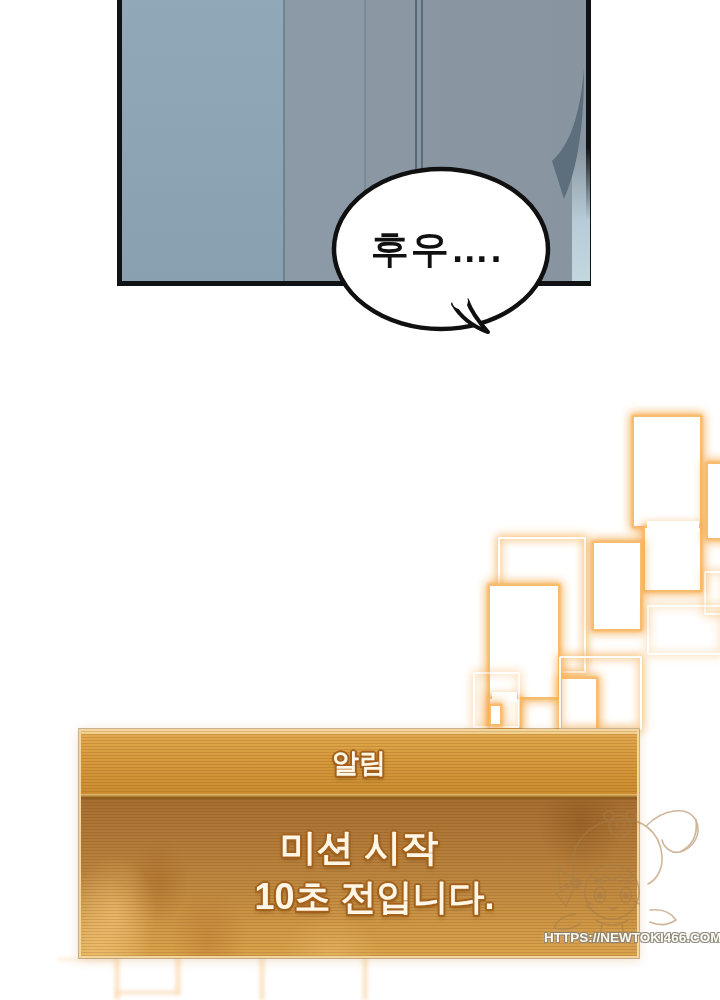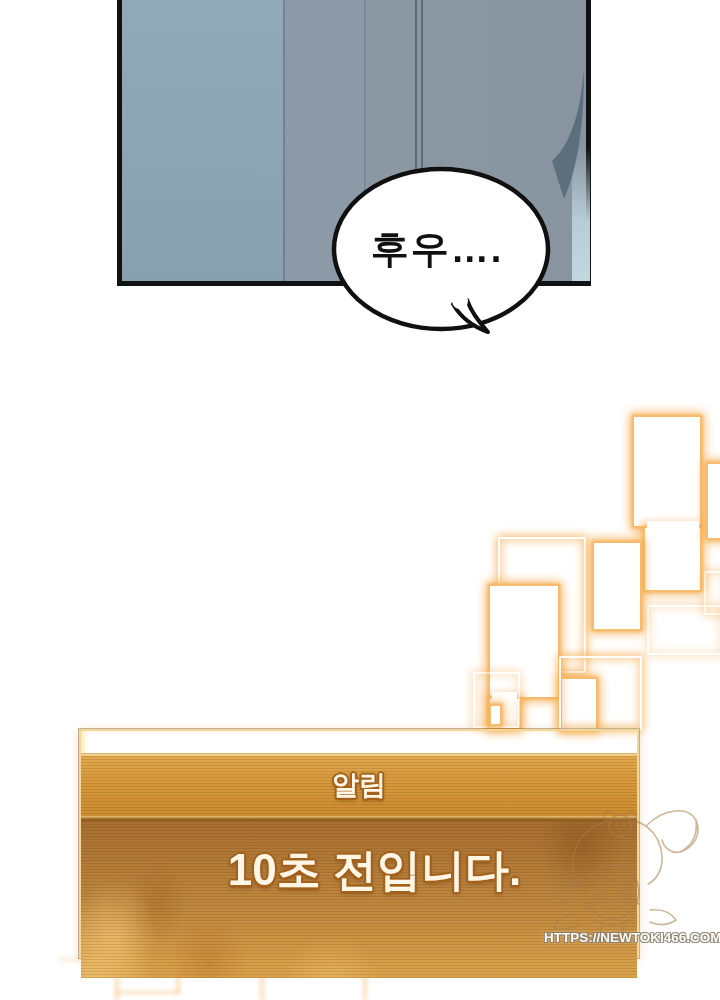--- a/index.html
+++ b/index.html
@@ -37,40 +37,40 @@
   .patch { position: absolute; background: #fff; z-index: 3; }
   .faintline { position: absolute; background: rgba(246,190,120,.55); filter: blur(2px); z-index: 1; }
 
   
   .notif { position: absolute; left: 79px; top: 729px; width: 560px; height: 229px; z-index: 4;
            border: 2px solid #f2d69c;
            box-shadow: 0 0 0 1px rgba(140,90,30,.45), inset 5px 0 6px -2px rgba(252,226,158,.8),
                        inset 0 -4px 4px -2px rgba(252,226,158,.6), 0 2px 10px rgba(200,140,60,.3); }
   .notif-header { position: relative; height: 63px; display: flex; align-items: center; justify-content: center;
            background: linear-gradient(180deg, #e3aa50 0%, #d69a3c 45%, #cc8d30 100%);
-           box-shadow: inset 0 3px 0 rgba(255,238,190,.55); margin-top: 22px; }
+           box-shadow: inset 0 3px 0 rgba(255,238,190,.55); }
   .notif-divider { height: 5px; background: linear-gradient(180deg, #edc477 0%, #93601f 70%, #8a5a1e 100%); }
   .notif-body { position: relative; height: 157px; text-align: center; padding-top: 24px;
            background: linear-gradient(180deg, #a66f31 0%, #b17a38 25%, #c08a41 58%, #d09947 82%, #daa44d 100%); }
   .notif-flames { position: absolute; inset: 0; pointer-events: none; background:
       radial-gradient(60px 85px at 6% 74%,  rgba(250,205,125,.5),  transparent 70%),
       radial-gradient(42px 60px at 14% 52%, rgba(160,90,28,.32),  transparent 70%),
       radial-gradient(85px 110px at 2% 96%, rgba(250,210,130,.48), transparent 70%),
       radial-gradient(55px 75px at 23% 90%, rgba(175,100,32,.3),  transparent 70%),
       radial-gradient(70px 60px at 45% 100%, rgba(250,205,125,.35), transparent 70%),
       radial-gradient(60px 70px at 90% 16%, rgba(110,60,14,.3),   transparent 72%); }
   .scanlines { position: absolute; inset: 0; pointer-events: none;
       background: repeating-linear-gradient(180deg, rgba(100,50,8,.16) 0 1px, rgba(255,255,255,0) 1px 3px); }
   .otext { color: #fff6e6; font-weight: 700;
       text-shadow: 2px 0 0 #a3611c, -2px 0 0 #a3611c, 0 2px 0 #a3611c, 0 -2px 0 #a3611c,
                    1.5px 1.5px 0 #a3611c, -1.5px 1.5px 0 #a3611c, 1.5px -1.5px 0 #a3611c, -1.5px -1.5px 0 #a3611c,
                    0 3px 4px rgba(100,50,0,.45); }
   .notif-title { font-size: 27px; position: relative; z-index: 2; }
   .notif-line1 { font-size: 37px; line-height: 49px; position: relative; z-index: 2; }
-  .notif-line2 { font-size: 44px; line-height: 49px; position: relative; z-index: 2; margin-left: 31px; }
+  .notif-line2 { font-size: 36px; line-height: 49px; position: relative; z-index: 2; margin-left: 31px; }
 
   
   .chibi { position: absolute; left: 546px; top: 796px; z-index: 5; opacity: .55; }
   .watermark { position: absolute; left: 544px; top: 926px; width: 176px; text-align: center; z-index: 6;
       color: #fffdf2; font-weight: 700; opacity: .95;
       text-shadow: 1px 1px 0 rgba(130,124,114,.85), -1px -1px 0 rgba(130,124,114,.85),
                    1px -1px 0 rgba(130,124,114,.85), -1px 1px 0 rgba(130,124,114,.85),
                    0 0 4px rgba(255,255,255,.55); }
   .wm1 { font-size: 13.5px; line-height: 17px; }
   .wm2 { font-size: 21px;  line-height: 23px; letter-spacing: .5px; }
@@ -130,20 +130,21 @@
 
   <div class="notif">
     <div class="notif-header">
       <div class="scanlines"></div>
       <div class="notif-title otext">알림</div>
     </div>
     <div class="notif-divider"></div>
     <div class="notif-body">
       <div class="notif-flames"></div>
       <div class="scanlines"></div>
+      <div class="notif-line1 otext">미션 시작</div>
       <div class="notif-line2 otext">10초 전입니다.</div>
     </div>
   </div>
 
   <svg class="chibi" width="164" height="150" viewBox="0 0 164 150" fill="none" stroke="#a87c4a" stroke-width="1.6" stroke-linecap="round">
     <path d="M28 80 C 22 50 40 28 68 24 C 96 20 114 36 116 60 C 117 74 110 84 102 88"></path>
     <circle cx="74" cy="30" r="11"></circle>
     <circle cx="63" cy="20" r="5"></circle>
     <circle cx="85" cy="20" r="5"></circle>
     <circle cx="71" cy="29" r="1" fill="#a87c4a"></circle>

